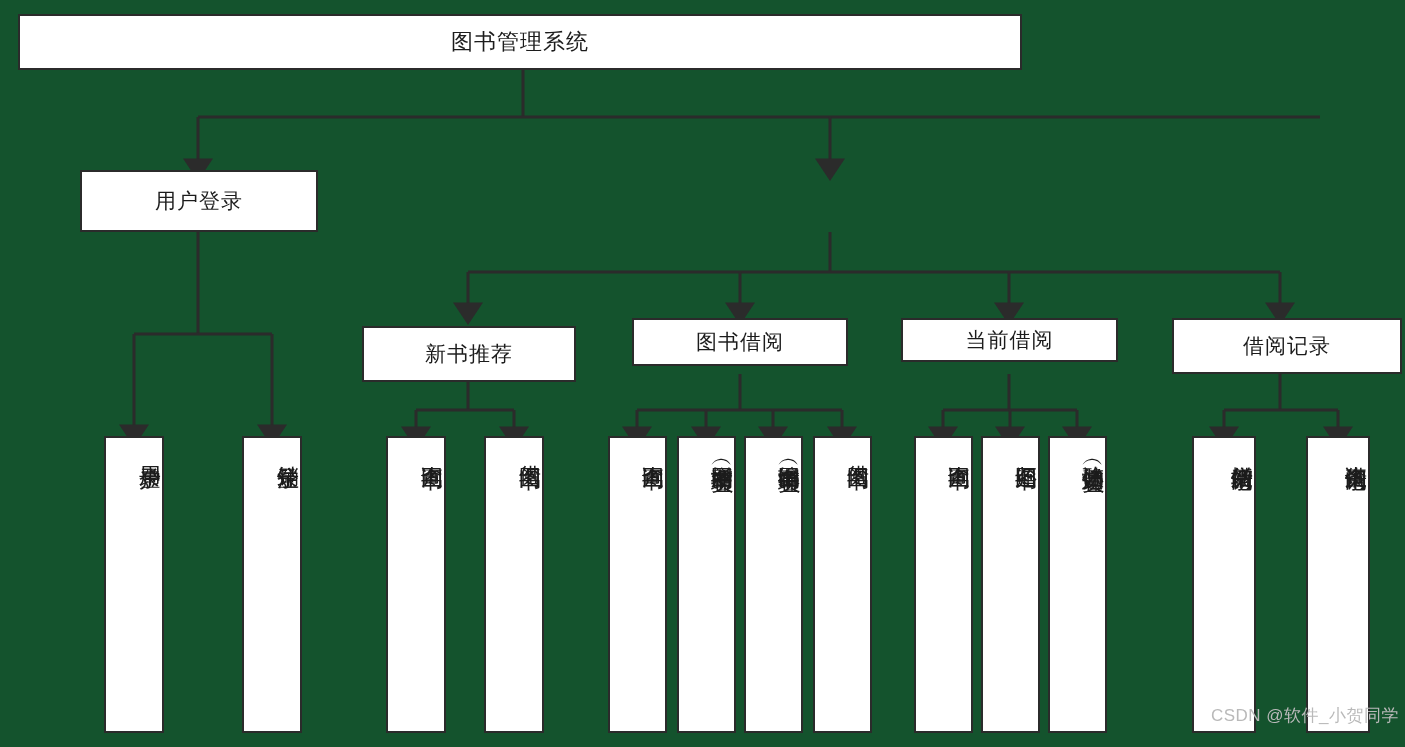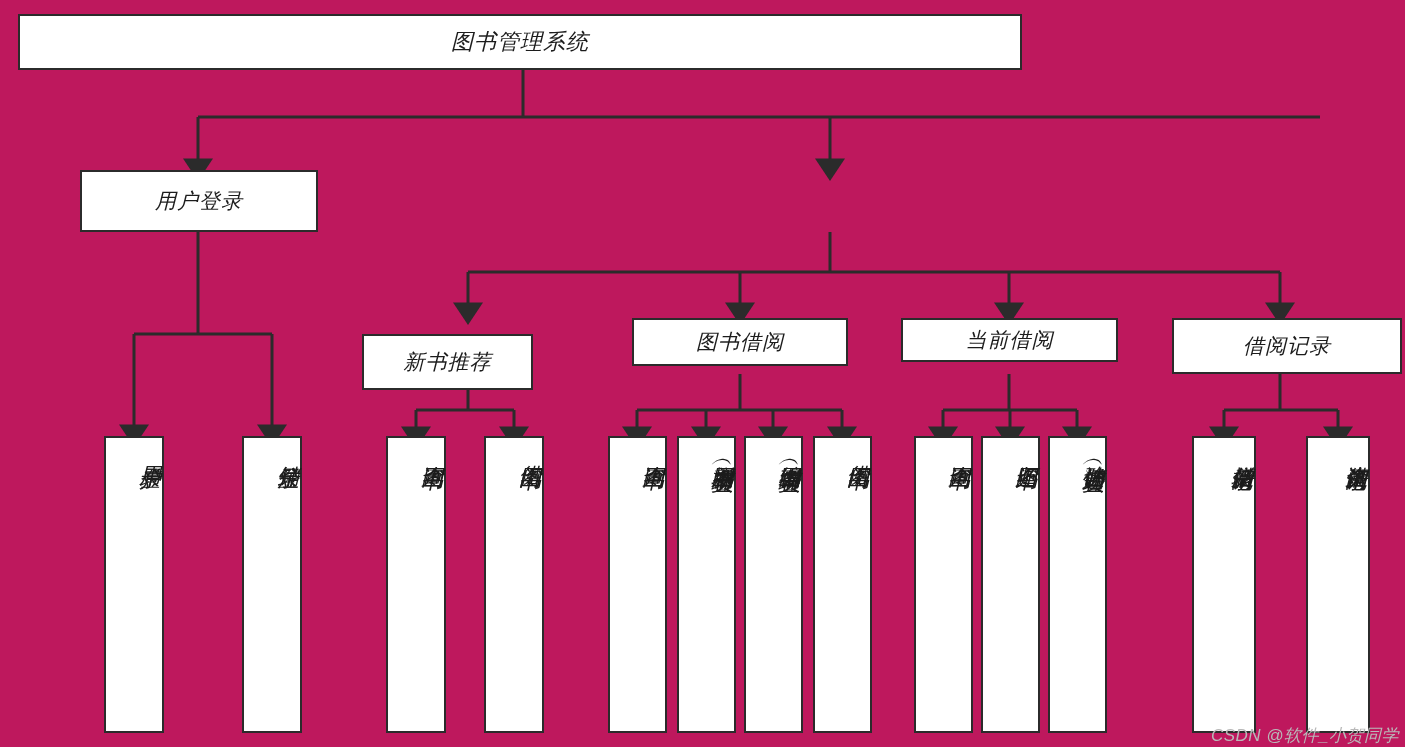--- a/index.html
+++ b/index.html
@@ -1,35 +1,35 @@
 <!DOCTYPE html>
 <html><head>
 <meta charset="utf-8">
 <style>
   html,body{margin:0;padding:0;background:#ffffff;}
   body{width:1405px;height:747px;overflow:hidden;
        font-family:"Liberation Sans","DejaVu Sans",sans-serif;}
-  #stage{position:relative;width:1405px;height:747px;background:#be185d;font-style:italic;}
+  #stage{position:relative;width:1405px;height:747px;background:#14532d;}
   svg.wires{position:absolute;left:0;top:0;width:1405px;height:747px;overflow:visible;}
 
   .node{position:absolute;box-sizing:border-box;background:#ffffff;
         border:2px solid #2b2b2b;display:flex;align-items:center;justify-content:center;}
   .node .lbl{color:#1c1c1c;text-align:center;white-space:pre;line-height:1.18;}
 
   
   .h-node .lbl{font-size:21px;letter-spacing:1px;}
   .root .lbl{font-size:22px;letter-spacing:1px;}
 
   
   .v-node{align-items:flex-start;justify-content:center;padding-top:10px;}
   .v-node .lbl{font-size:22px;line-height:1.06;letter-spacing:1px;
                writing-mode:vertical-rl;text-orientation:upright;
                width:100%;display:block;}
 
-  .watermark{position:absolute;right:6px;bottom:0;color:#b9b9b9;
+  .watermark{position:absolute;right:6px;bottom:20px;color:#b9b9b9;
              font-size:17px;letter-spacing:.5px;white-space:nowrap;
              user-select:none;pointer-events:none;}
 </style>
 </head>
 <body>
 
 <div id="stage">
 
   <svg class="wires" viewBox="0 0 1405 747" preserveAspectRatio="none" aria-hidden="true">
     <defs>
@@ -82,21 +82,21 @@
   </svg>
 
   <div class="node h-node root" style="left:18px;top:14px;width:1004px;height:56px;">
     <span class="lbl">图书管理系统</span>
   </div>
 
   <div class="node h-node" style="left:80px;top:170px;width:238px;height:62px;">
     <span class="lbl">用户登录</span>
   </div>
 
-  <div class="node h-node" style="left:362px;top:334px;width:171px;height:56px;">
+  <div class="node h-node" style="left:362px;top:326px;width:214px;height:56px;">
     <span class="lbl">新书推荐</span>
   </div>
   <div class="node h-node" style="left:632px;top:318px;width:216px;height:48px;">
     <span class="lbl">图书借阅</span>
   </div>
   <div class="node h-node" style="left:901px;top:318px;width:217px;height:44px;">
     <span class="lbl">当前借阅</span>
   </div>
   <div class="node h-node" style="left:1172px;top:318px;width:230px;height:56px;">
     <span class="lbl">借阅记录</span>

